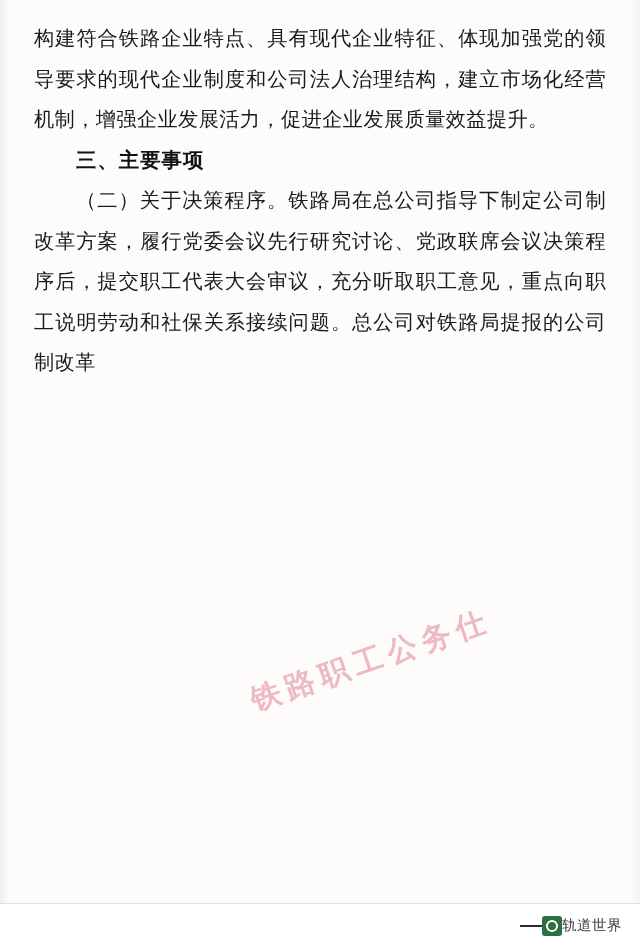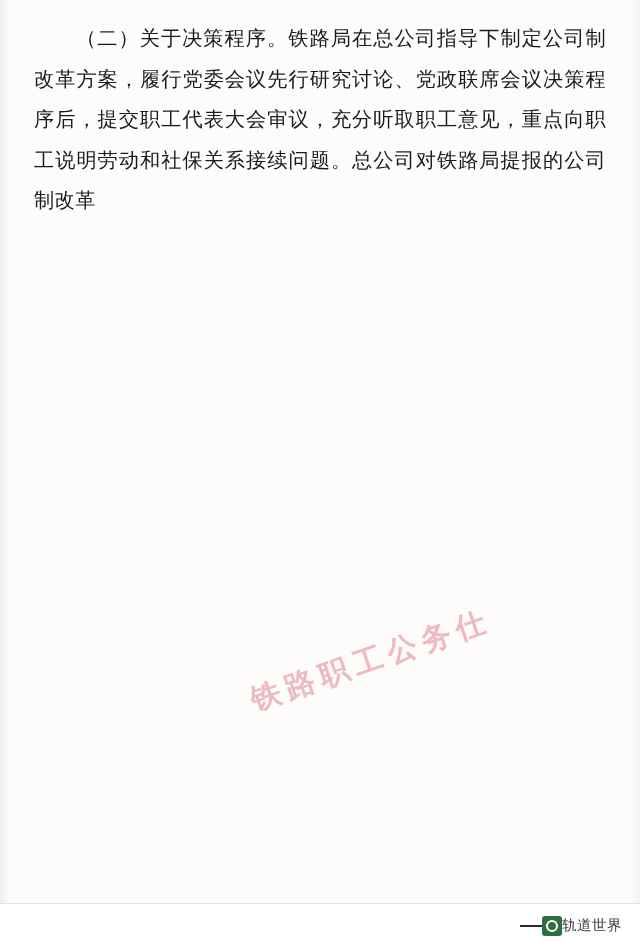--- a/index.html
+++ b/index.html
@@ -136,23 +136,25 @@
 </head>
 <body>
 
 <div class="page">
 
   <div class="edge-shadow-left"></div>
   <div class="edge-shadow-right"></div>
 
   <div class="doc-body">
 
+    <p class="para">构建符合铁路企业特点、具有现代企业特征、体现加强党的领导要求的现代企业制度和公司法人治理结构，建立市场化经营机制，增强企业发展活力，促进企业发展质量效益提升。</p>
 
 
 
+    <p class="heading">三、主要事项</p>
 
 
     <p class="para indent">（二）关于决策程序。铁路局在总公司指导下制定公司制改革方案，履行党委会议先行研究讨论、党政联席会议决策程序后，提交职工代表大会审议，充分听取职工意见，重点向职工说明劳动和社保关系接续问题。总公司对铁路局提报的公司制改革</p>
 
   </div>
 
   <div class="watermark">铁路职工公务仕</div>
 
   <div class="footer">
     <div class="footer-account">

